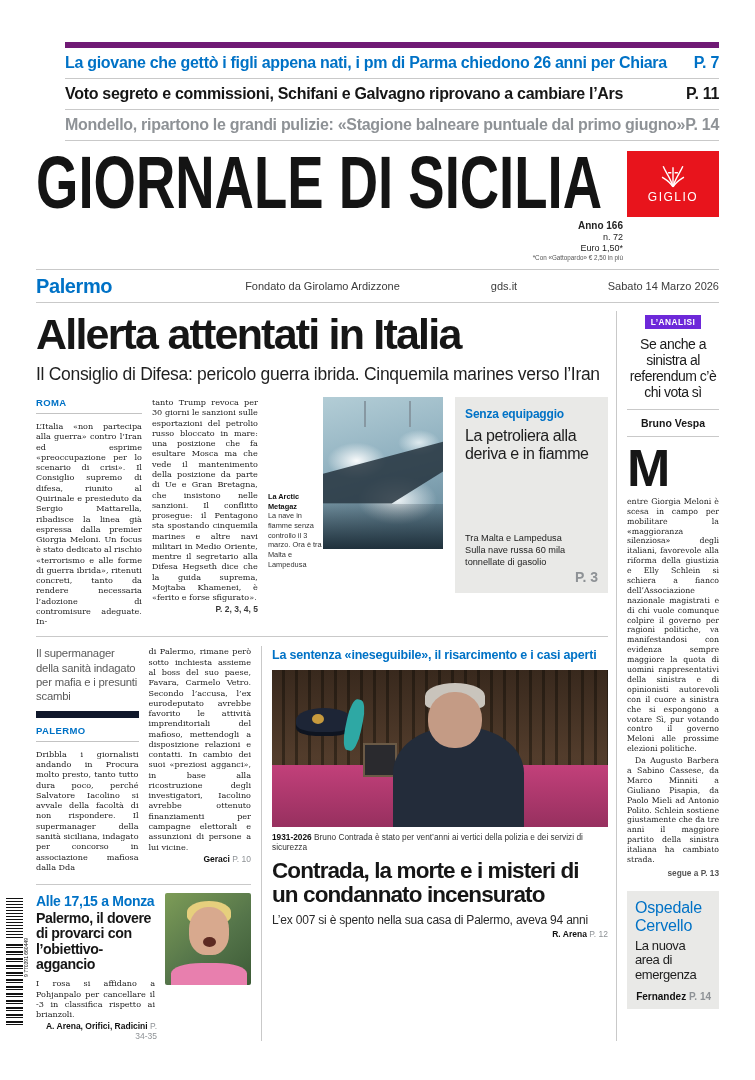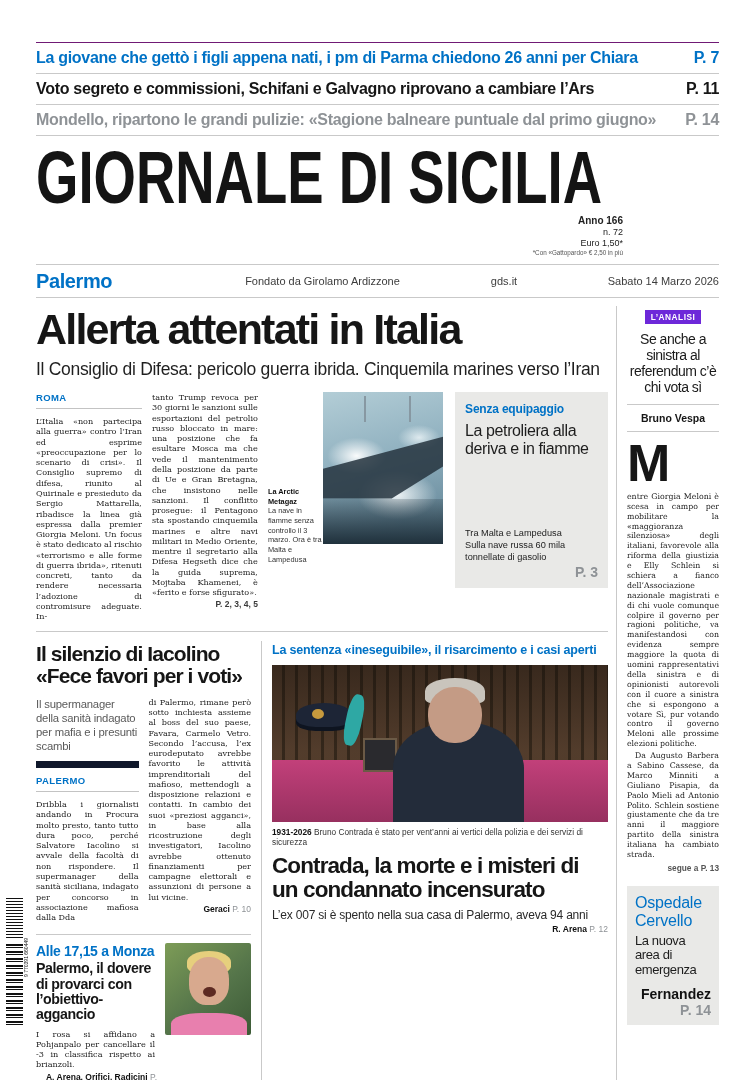--- a/index.html
+++ b/index.html
@@ -4,21 +4,21 @@
 <style>
   * { margin:0; padding:0; box-sizing:border-box; }
   html,body { width:755px; }
   body {
     height:1080px; background:#fff; position:relative; overflow:hidden;
     font-family:"Liberation Sans", sans-serif; color:#161616;
   }
   .page { padding:14px 36px 0 36px; }
 
   
-  .strip { border-top:1px solid #701a75; margin-top:28px; }
+  .strip { border-top:6px solid #701a75; margin-top:28px;margin-left:29px; }
   .strip-row { display:flex; justify-content:space-between; align-items:center;
     height:31px; border-bottom:1px solid #c9c9c9; font-weight:bold;
     font-size:16px; letter-spacing:-0.3px; }
   .c-blue { color:#0072c6; } .c-black { color:#161616; } .c-gray { color:#8e9296; }
 
   
   .masthead-row { display:flex; align-items:center; margin-top:10px; }
   .logo-box { width:92px; height:66px; background:#e8141c; margin-left:auto;
     display:flex; flex-direction:column; align-items:center; justify-content:center; }
   .logo-box .giglio-word { color:#fff; font-size:12px; letter-spacing:1.5px; margin-top:2px; }
@@ -142,21 +142,21 @@
   .an-rule { border-bottom:1px solid #c9c9c9; margin:7px 0; }
   .an-byline { text-align:center; font-size:10.5px; font-weight:bold; }
   .an-drop { font-size:52px; font-weight:bold; line-height:0.95; margin:6px 0 4px; }
   .an-body { font-family:"DejaVu Serif", serif; font-size:7.8px; line-height:1.27;
     text-align:justify; color:#1c1c1c; }
   .an-body.p2 { text-indent:8px; margin-top:2px; }
   .an-more { text-align:right; font-size:8.3px; font-weight:bold; color:#555; margin-top:3px; }
   .cervello-box { background:#e9e9e7; padding:8px 8px 7px; margin-top:13px; }
   .cervello-box .ck { font-size:16px; font-weight:normal; color:#0072c6; letter-spacing:-0.2px; }
   .cervello-box .ct { font-size:13px; color:#1d1d1d; letter-spacing:-0.4px; line-height:1.12; margin:4px 0 8px; }
-  .cervello-box .cb { text-align:right; font-size:14px; }
+  .cervello-box .cb { text-align:right; font-size:10px; }
   .cervello-box .cb b { color:#111; } .cervello-box .cb .pg { color:#8e9296; font-weight:bold; }
 
   
   .barcode { position:absolute; left:3px; top:898px; width:22px; height:160px; }
   .bars1 { width:17px; height:42px; margin-left:3px;
     background:repeating-linear-gradient(180deg,#111 0 1px,#fff 1px 3px,#111 3px 4px,#fff 4px 6px); }
   .bars2 { width:17px; height:84px; margin:4px 0 0 3px;
     background:repeating-linear-gradient(180deg,#111 0 2px,#fff 2px 3px,#111 3px 4px,#fff 4px 7px); }
   .bc-num { position:absolute; right:-4px; top:40px; writing-mode:vertical-rl;
     transform:rotate(180deg); font-size:5px; color:#111; }
@@ -178,20 +178,33 @@
     <div class="strip-row c-gray">
       <span>Mondello, ripartono le grandi pulizie: «Stagione balneare puntuale dal primo giugno»</span>
       <span>P. 14</span>
     </div>
   </div>
 
   <div class="masthead-row">
     <svg width="570" height="66">
       <text x="0" y="57" font-family="Liberation Sans, sans-serif" font-weight="bold" font-size="75" fill="#141414" textLength="566" lengthAdjust="spacingAndGlyphs">GIORNALE DI SICILIA</text>
     </svg>
+    <div class="logo-box">
+      <svg width="28" height="24" viewBox="0 0 24 22">
+        <g fill="none" stroke="#fff" stroke-width="1.3">
+          <path d="M12 21 V3"></path>
+          <path d="M12 21 C10 13 6 9 3 2"></path>
+          <path d="M12 21 C14 13 18 9 21 2"></path>
+          <path d="M12 21 C9 16 5 14 2 12"></path>
+          <path d="M12 21 C15 16 19 14 22 12"></path>
+          <path d="M7.5 8 h3 M13.5 8 h3"></path>
+        </g>
+      </svg>
+      <span class="giglio-word">GIGLIO</span>
+    </div>
   </div>
   <div class="edition-info">
     <div class="anno">Anno 166</div>
     <div>n. 72</div>
     <div>Euro 1,50*</div>
     <div class="nota">*Con «Gattopardo» € 2,50 in più</div>
   </div>
 
   <div class="dateline">
     <span class="city">Palermo</span>
@@ -233,21 +246,20 @@
           <div class="bx">Tra Malta e Lampedusa
 Sulla nave russa 60 mila tonnellate di gasolio</div>
           <div class="bp">P. 3</div>
         </div>
       </div>
 
       <div class="hrule"></div>
 
       <div class="band2">
         <div class="band-left">
-          <h2 class="iac-head">Il silenzio di Iacolino «Fece favori per i voti»</h2>
           <div class="iac-cols">
             <div class="iac-col">
               <div class="standfirst">Il supermanager della sanità indagato per mafia e i presunti scambi</div>
               <div class="kicker">PALERMO</div>
               <div class="serif">Dribbla i giornalisti andando in Procura molto presto, tanto tutto dura poco, perché Salvatore Iacolino si avvale della facoltà di non rispondere. Il supermanager della sanità siciliana, indagato per concorso in associazione mafiosa dalla Dda</div>
             </div>
             <div class="iac-col">
               <div class="serif">di Palermo, rimane però sotto inchiesta assieme al boss del suo paese, Favara, Carmelo Vetro. Secondo l’accusa, l’ex eurodeputato avrebbe favorito le attività imprenditoriali del mafioso, mettendogli a disposizione relazioni e contatti. In cambio dei suoi «preziosi agganci», in base alla ricostruzione degli investigatori, Iacolino avrebbe ottenuto finanziamenti per campagne elettorali e assunzioni di persone a lui vicine.</div>
               <div class="byline-line">
                 <b>Geraci</b>

